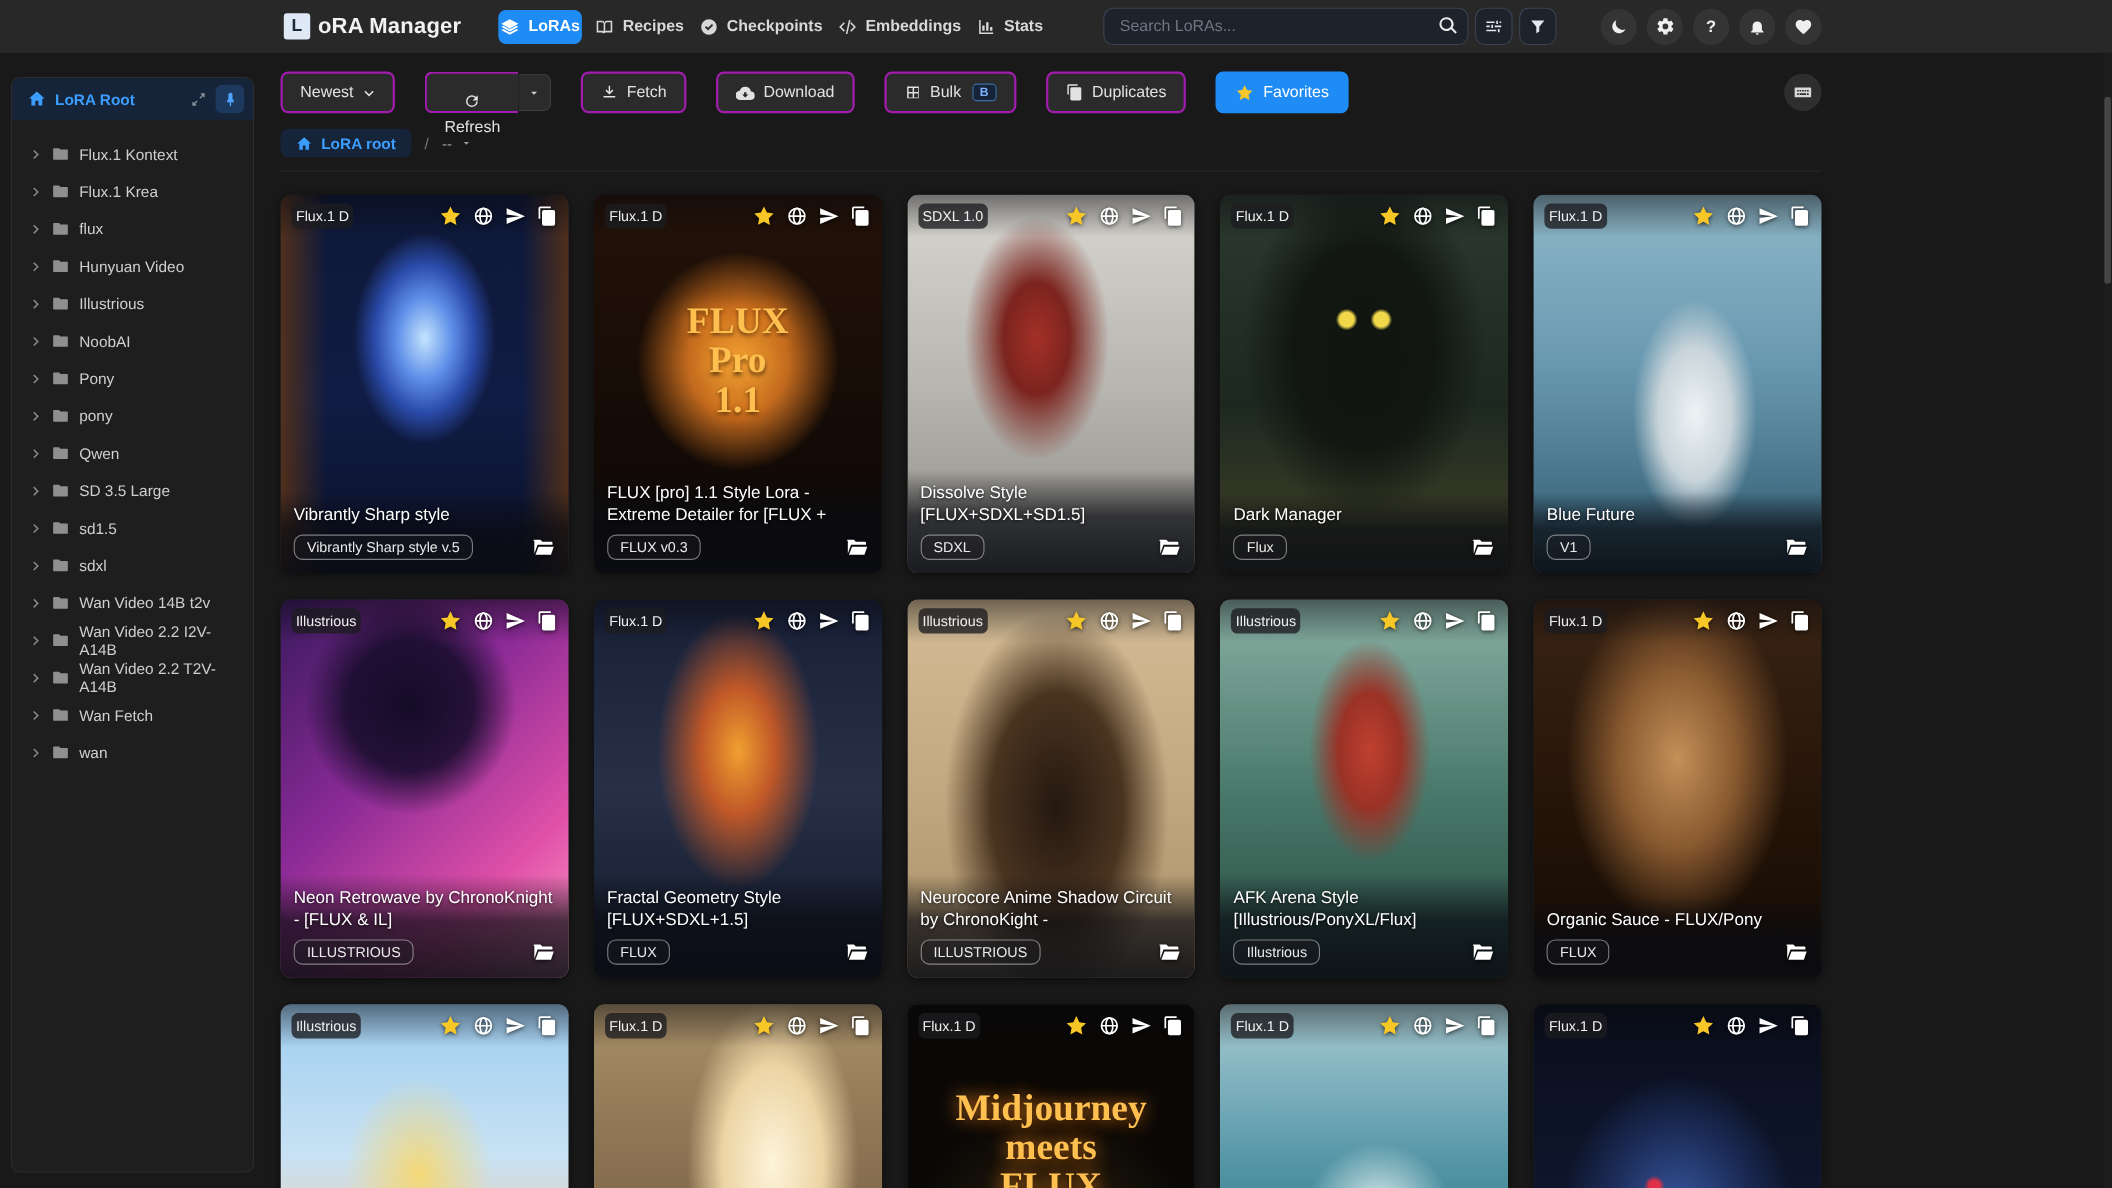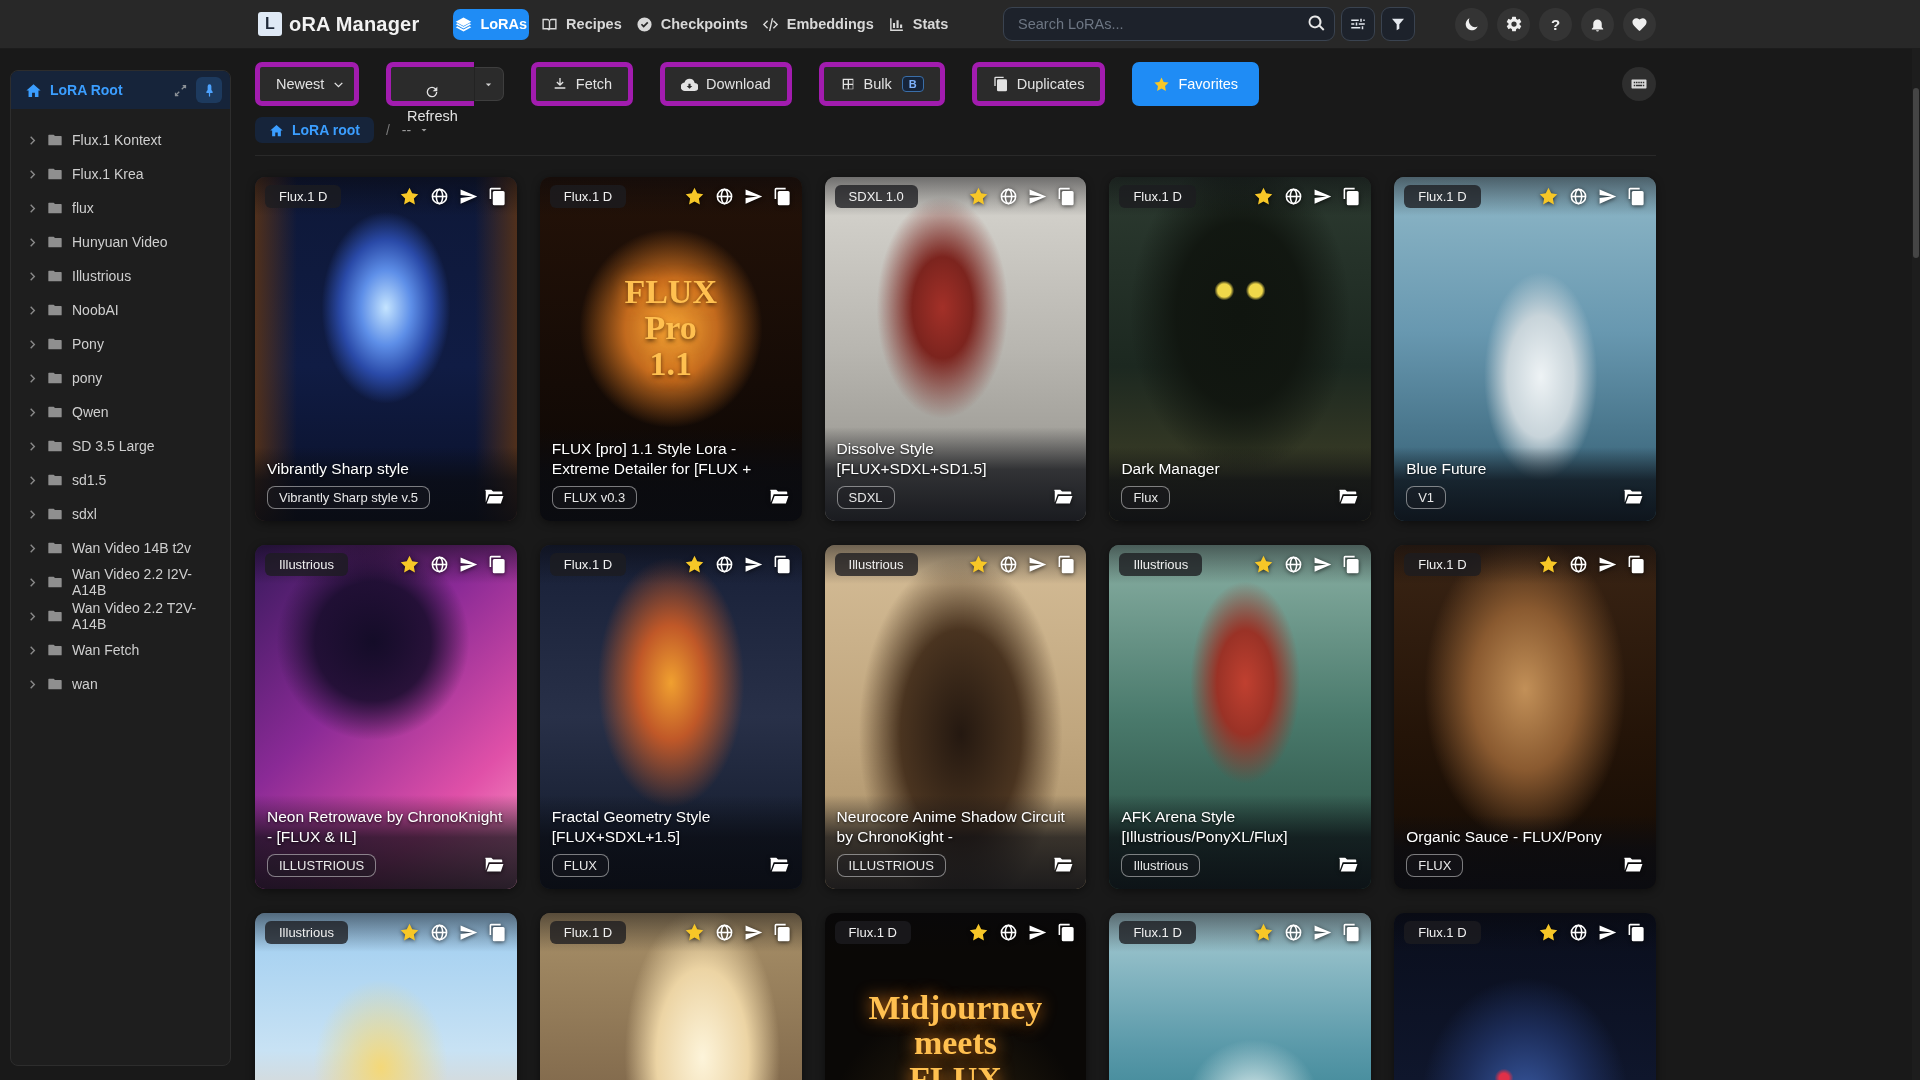--- a/index.html
+++ b/index.html
@@ -45,21 +45,21 @@
   .folder-list { padding:14px 6px; }
   .folder-item { display:flex; align-items:center; gap:9px; height:34px; padding:0 10px;
                  color:#cfcfcf; font-size:14px; cursor:pointer; border-radius:5px; }
   .folder-item .chev { color:#8a8a8a; display:flex; }
   .folder-item .fold { color:#8f8f8f; display:flex; }
 
   
   .main { position:absolute; left:255px; top:48px; width:1401px; }
   .toolbar { display:flex; align-items:center; margin-top:19px; height:34px; position:relative; }
   .tb-btn { display:flex; align-items:center; gap:8px; height:34px; padding:17px 16px;
-            background:#2b2b2b; border:5px solid #a21caf; border-radius:7px; color:#e2e2e2;
+            background:#2b2b2b; border:2px solid #a21caf; border-radius:7px; color:#e2e2e2;
             font-size:14.5px; cursor:pointer; white-space:nowrap; }
   .tb-group { display:flex; align-items:center; margin-left:27px; }
   .tb-group:first-child { margin-left:0; }
   .split-main { border-radius:7px 0 0 7px; border-right:none;flex-direction:column; }
   .split-caret { width:30px; height:34px; background:#2b2b2b; border:1px solid #3e3e3e;
                  border-left:1px solid #232323; border-radius:0 7px 7px 0; display:flex;
                  align-items:center; justify-content:center; color:#cfcfcf; cursor:pointer; }
   .sort-btn { width:104px; justify-content:space-between; }
   .hotkey { font-size:11px; font-weight:bold; color:#7fb3ff; border:1px solid #3a6ea8;
             background:#16243a; border-radius:4px; padding:1px 6px; margin-left:2px; }
@@ -80,30 +80,30 @@
   .card { position:relative; height:344px; border-radius:10px; overflow:hidden; background:#222;
           box-shadow:0 2px 8px rgba(0,0,0,.45); cursor:pointer; }
   .card-art { position:absolute; inset:0; }
   .card-art-text { position:absolute; left:0; right:0; top:42%; transform:translateY(-50%);
                    text-align:center; font-family:"Liberation Serif", serif; font-weight:bold;
                    font-size:34px; line-height:1.05; white-space:pre-line; color:#ffc050;
                    text-shadow:0 0 16px rgba(255,140,30,.9), 0 2px 4px rgba(0,0,0,.7); }
   .card-top { position:absolute; top:0; left:0; right:0; display:flex; align-items:center;
               justify-content:space-between; padding:8px 10px;
               background:linear-gradient(180deg, rgba(8,8,12,.5), rgba(8,8,12,0)); }
-  .model-badge { background:rgba(28,28,32,.78); color:#f0f0f0; font-size:13px; padding:4px 14px;
+  .model-badge { background:rgba(28,28,32,.78); color:#f0f0f0; font-size:13px; padding:4px 4px;
                  border-radius:6px; }
   .card-icons { display:flex; align-items:center; gap:10px; color:#fff;
                 filter:drop-shadow(0 1px 2px rgba(0,0,0,.7)); }
   .card-icons .star { color:#f7c727; }
   .card-footer { position:absolute; left:0; right:0; bottom:0; padding:12px 12px 12px;
                  background:linear-gradient(180deg, rgba(10,12,18,0) 0%, rgba(10,12,18,.72) 45%, rgba(10,12,18,.88) 100%); }
   .card-title { font-size:15.5px; font-weight:normal; color:#fff; line-height:1.25;
                 text-shadow:0 1px 3px rgba(0,0,0,.8); margin-bottom:8px; }
-  .card-meta { display:flex; align-items:flex-start; justify-content:space-between;gap:40px; }
+  .card-meta { display:flex; align-items:flex-end; justify-content:space-between;gap:40px; }
   .tag-pill { font-size:13px; color:#e8e8e8; border:1px solid rgba(255,255,255,.45);
               background:rgba(30,30,34,.35); padding:3px 11px; border-radius:8px;
               max-width:200px; overflow:hidden; text-overflow:ellipsis; white-space:nowrap; }
   .folder-open { color:#fff; filter:drop-shadow(0 1px 2px rgba(0,0,0,.7)); cursor:pointer; display:flex; }
 
   
   .scroll-track { position:absolute; right:0; top:48px; width:8px; height:1032px; background:#1d1d1d; }
   .scroll-thumb { position:absolute; right:1px; top:40px; width:6px; height:170px; background:#454545; border-radius:3px; }
 </style>
 </head>

